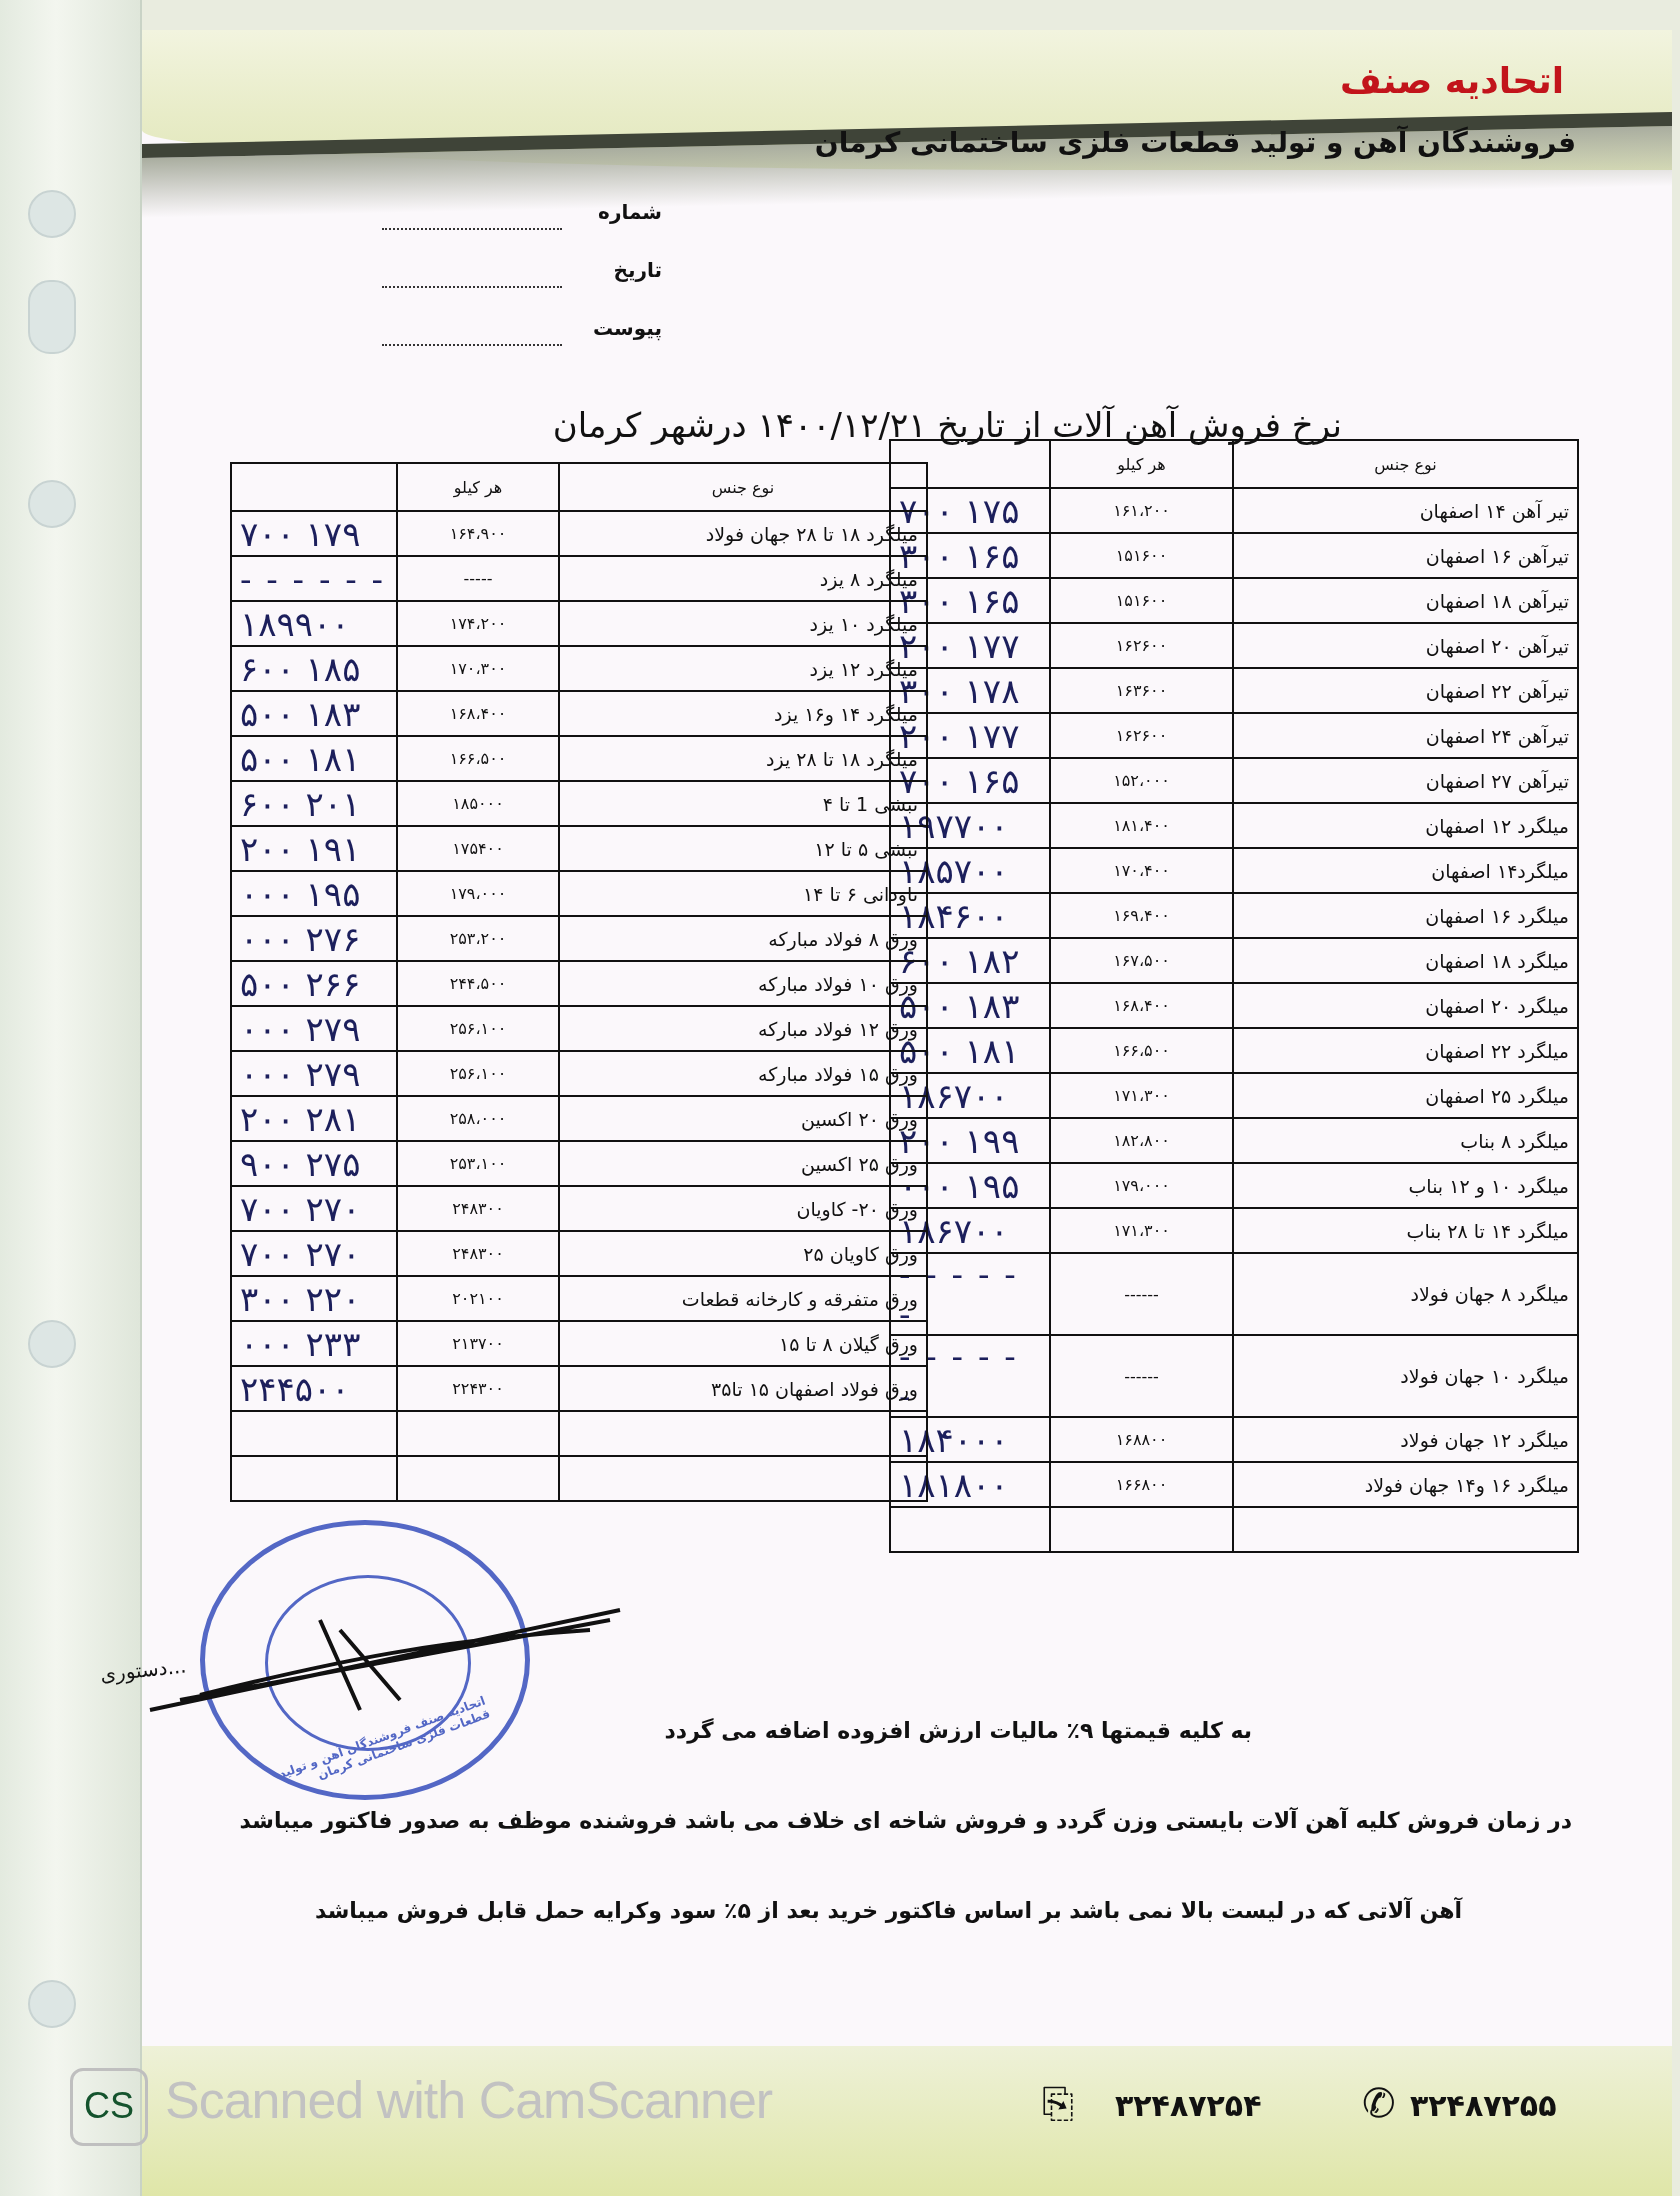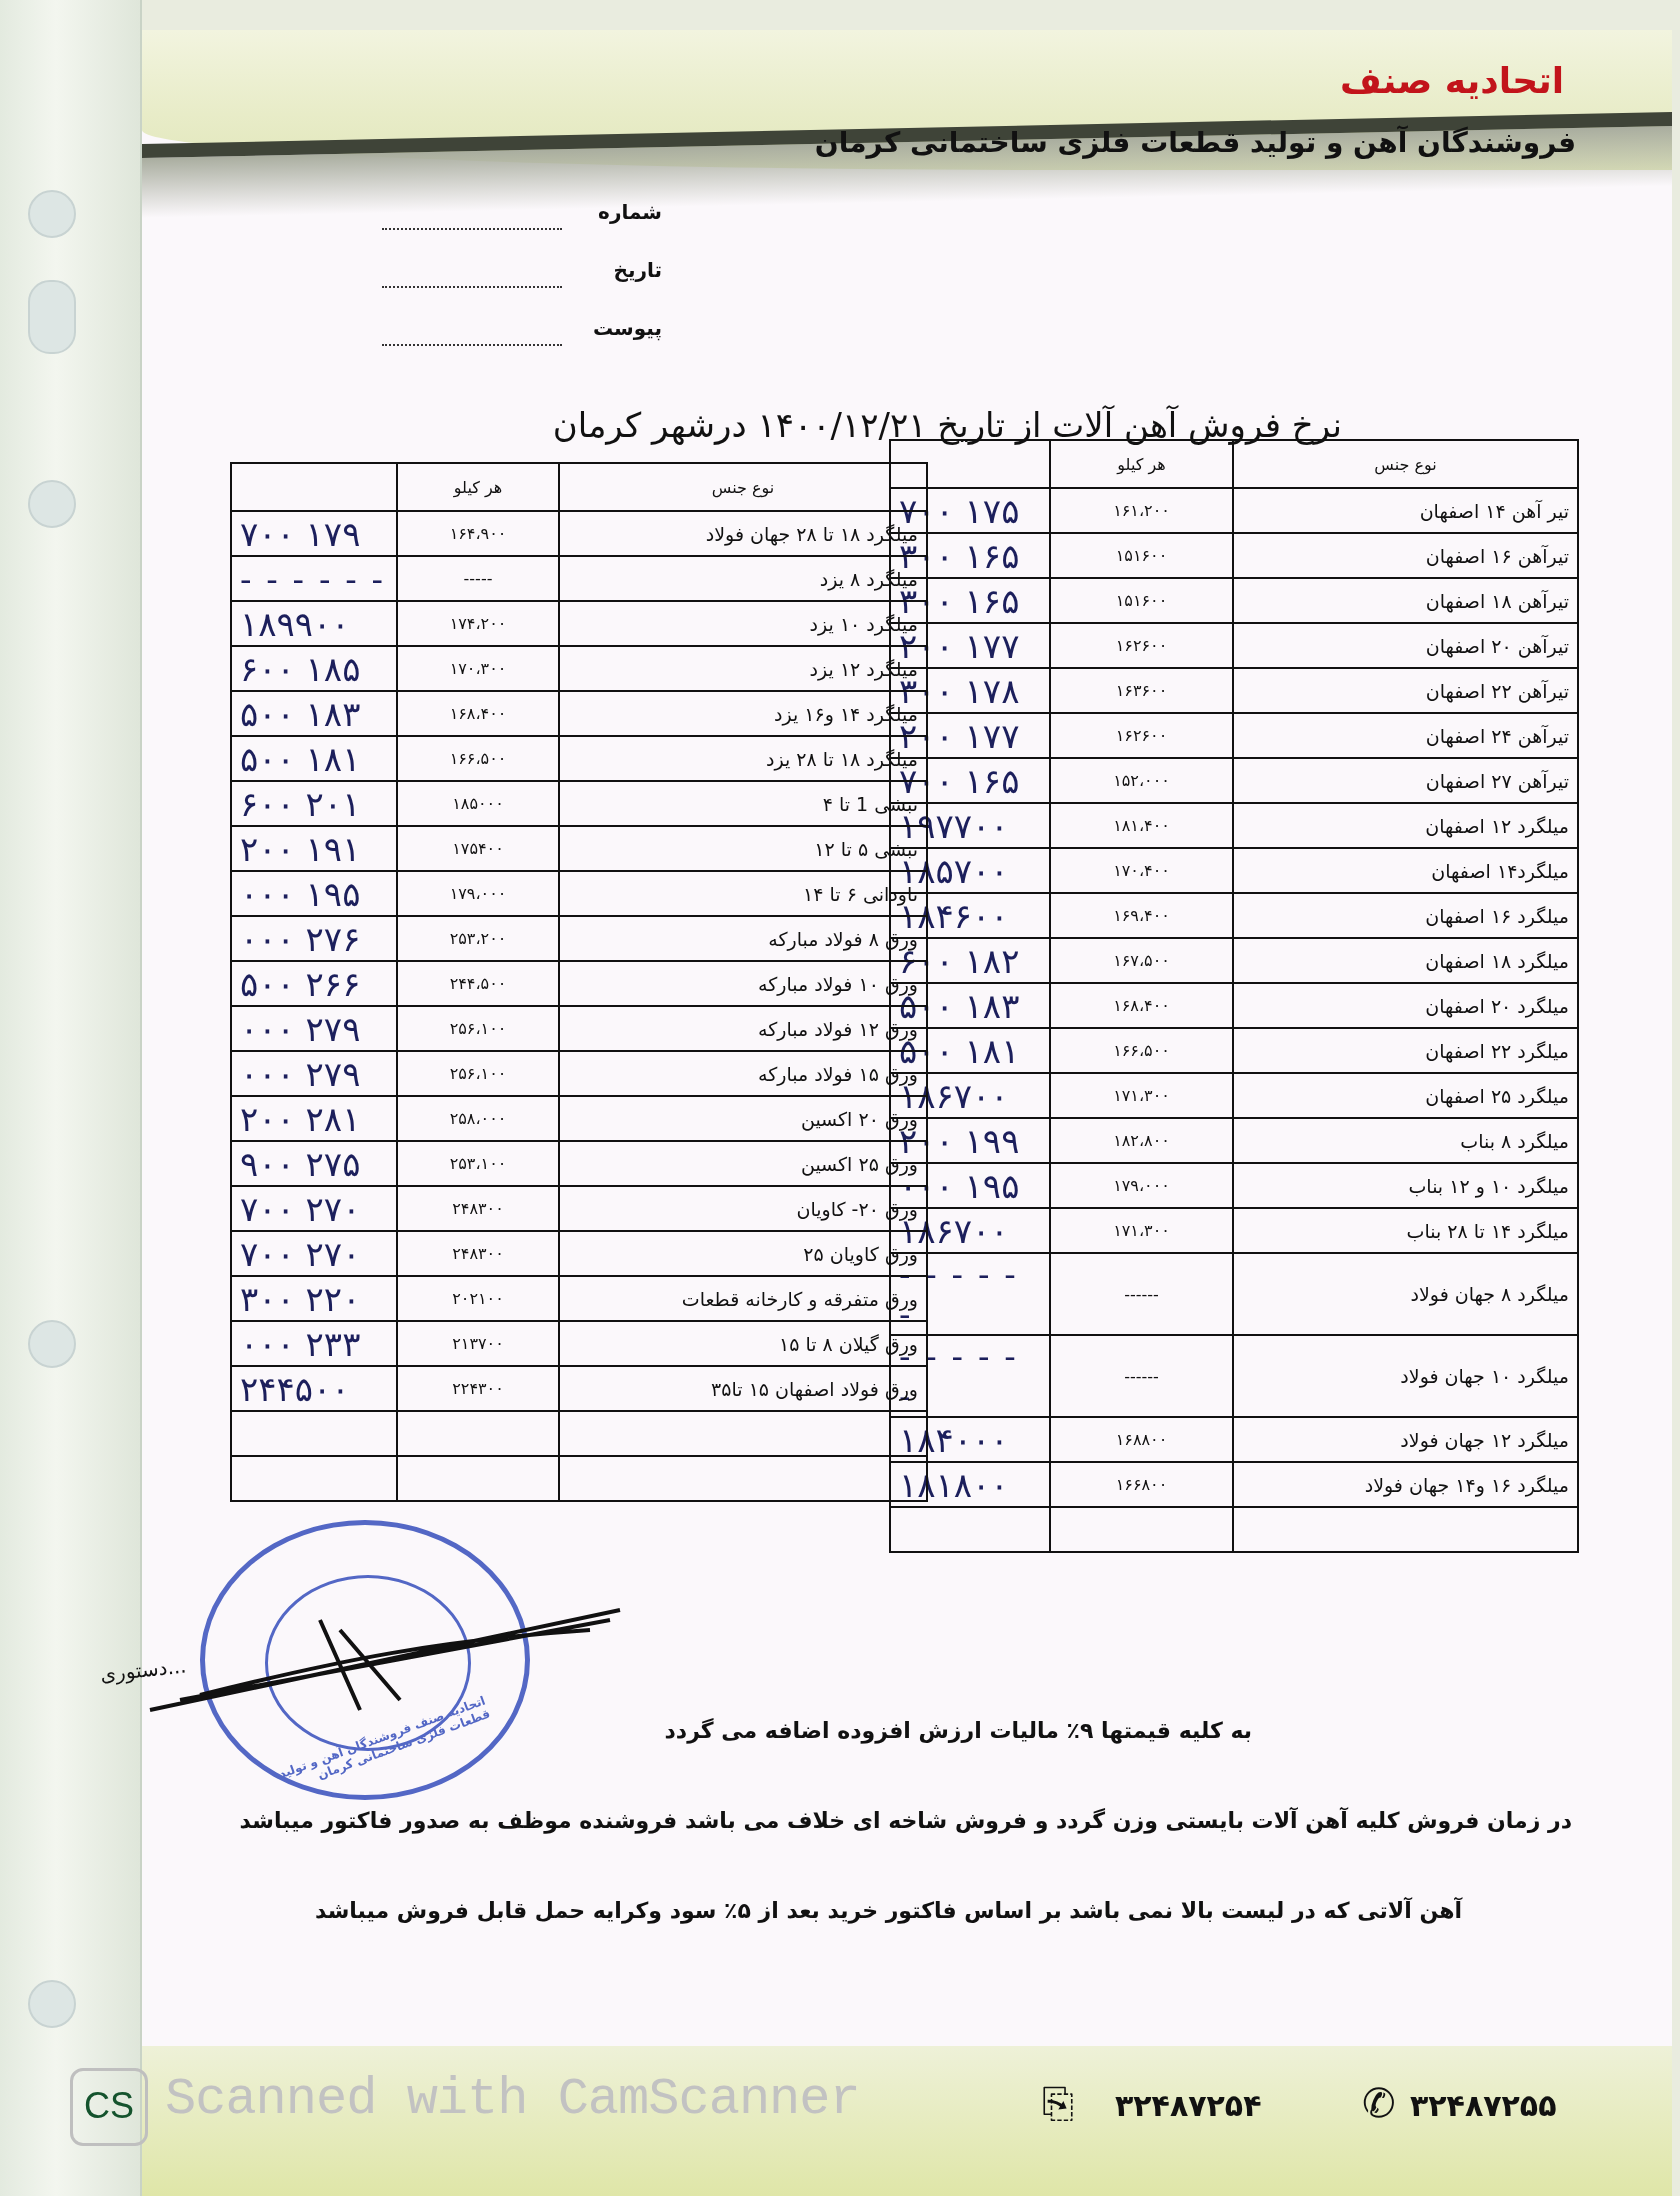--- a/index.html
+++ b/index.html
@@ -81,21 +81,21 @@
   .bottom-band {
     position:absolute; left:0; bottom:0; width:100%; height:150px;
     background:linear-gradient(180deg,#eef1d8 0%,#dfe6a8 100%);
   }
   .bottom-curve {
     position:absolute; left:0; bottom:110px; width:100%; height:40px;
     border-bottom:22px solid #3a3f33; transform:skewY(-1deg);
   }
   .cs-logo { position:absolute; left:70px; top:2068px; width:72px; height:72px; border:3px solid #bfbfbf; border-radius:13px;
     color:#14532d; font-size:36px; text-align:center; line-height:70px; font-family:"Liberation Sans", sans-serif; }
-  .cs-text { position:absolute; left:165px; top:2070px; font-size:52px; color:#c2c2c2; font-family:Liberation Mono, monospace; letter-spacing:-1px; }
+  .cs-text { position:absolute; left:165px; top:2070px; font-size:52px; color:#c2c2c2; font-family:Liberation Sans, sans-serif; letter-spacing:-1px; }
   .phone { position:absolute; top:2088px; font-size:30px; font-weight:bold; color:#111; direction:rtl; }
   .phone-icon { position:absolute; top:2080px; font-size:40px; color:#111; }
 </style>
 </head>
 <body>
 
 <div class="binder">
   <div class="hole" style="top:190px"></div>
   <div class="hole oval" style="top:280px"></div>
   <div class="hole" style="top:480px"></div>

